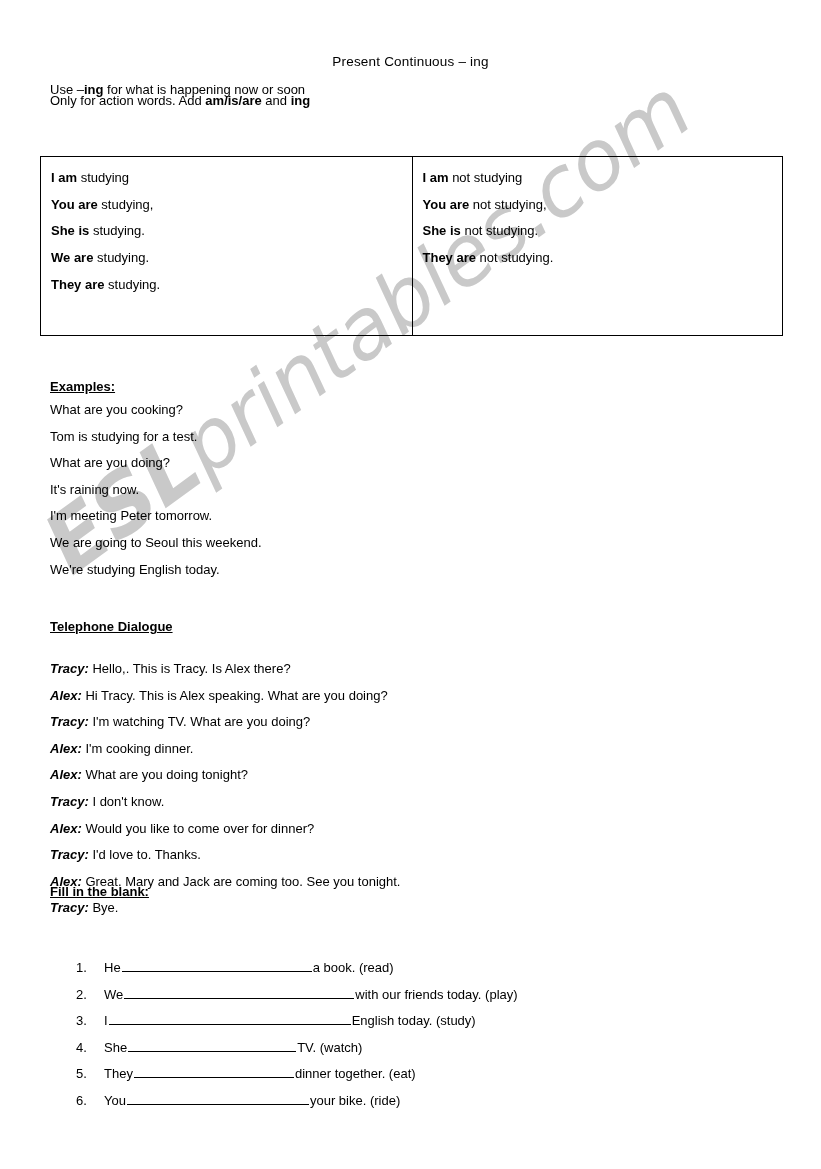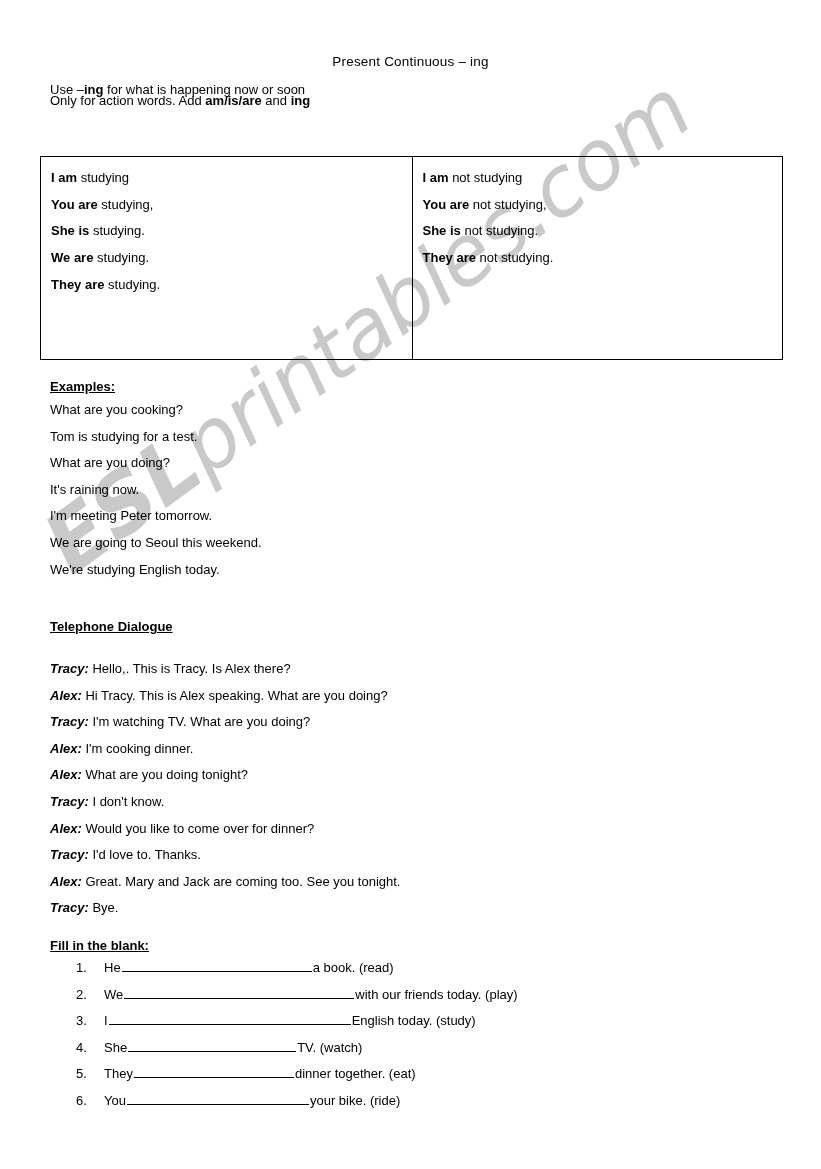--- a/index.html
+++ b/index.html
@@ -70,21 +70,21 @@
   }
   .intro-1 { top: 82px; }
   .intro-2 { top: 93px; }
 
   
   .conj-table {
     position: absolute;
     left: 40px;
     top: 156px;
     width: 743px;
-    height: 204px;
+    height: 180px;
     border: 1px solid #000000;
     box-sizing: border-box;
     display: flex;
     background: transparent;
   }
   .conj-col {
     box-sizing: border-box;
     padding: 8px 0 0 10px;
   }
   .conj-col-left {
@@ -104,21 +104,21 @@
   .section-head {
     position: absolute;
     left: 50px;
     font-size: 13px;
     font-weight: 700;
     text-decoration: underline;
     margin-top: 8px;
   }
   .head-examples { top: 371px; }
   .head-dialogue { top: 611px; }
-  .head-fill     { top: 930px; }
+  .head-fill     { top: 876px; }
 
   .line-list {
     position: absolute;
     left: 50px;
   }
   .list-examples { top: 397px; }
   .list-dialogue { top: 636px; margin-top: 20px; }
 
   .line-list .row {
     font-size: 13px;

